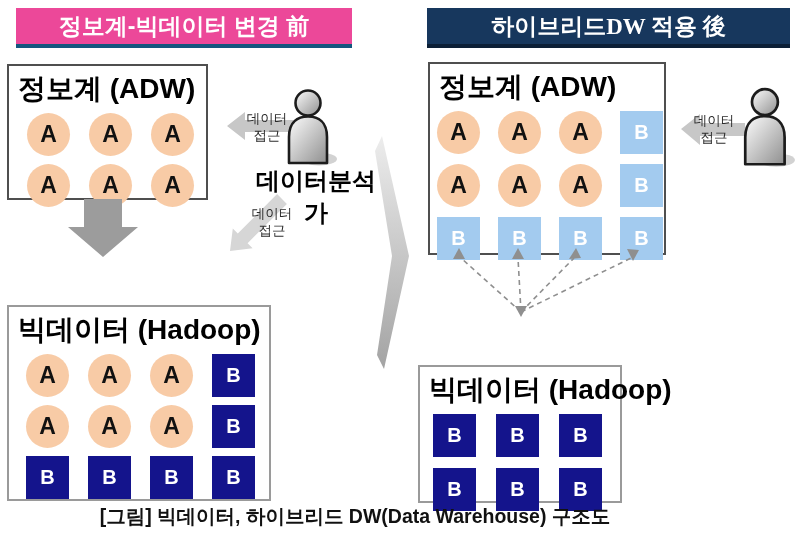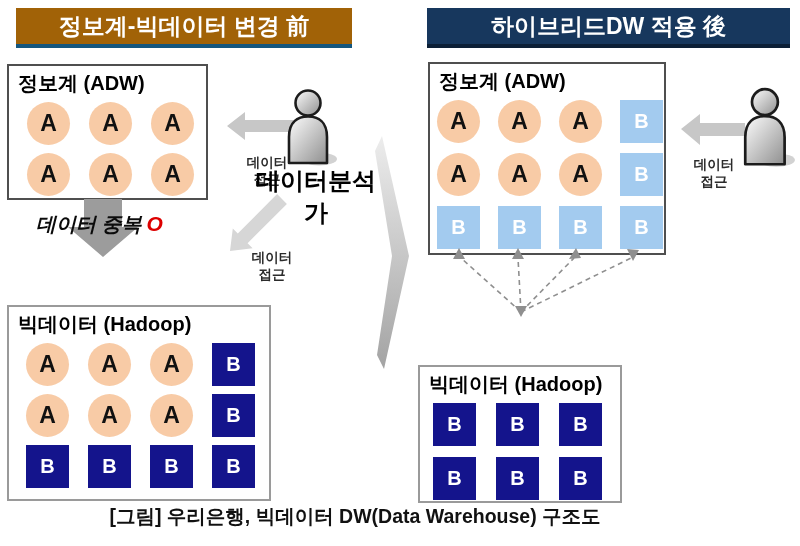--- a/index.html
+++ b/index.html
@@ -9,50 +9,50 @@
     font-family:"Liberation Sans","DejaVu Sans",sans-serif; overflow:hidden;
   }
   .abs { position:absolute; }
 
   
   .hdr {
     display:flex; align-items:center; justify-content:center;
     color:#ffffff; font-weight:bold; font-size:23px; letter-spacing:0px;
   }
   #hdr-before { left:16px; top:8px; width:336px; height:40px;
-    background:#a16207; border-bottom:4px solid #14567E; }
+    background:#ec4899; border-bottom:4px solid #14567E; }
   #hdr-after  { left:427px; top:8px; width:363px; height:40px;
-    background:#17375D; border-bottom:4px solid #0C1F36; }
+    background:#17375D; border-bottom:4px solid #0C1F36;font-family:Liberation Serif, serif; }
 
   
   .dbox { position:absolute; background:#fff; }
   .border-dark { border:2px solid #4f4f4f; }
   .border-gray { border:2px solid #9a9a9a;margin-top:47px; }
-  .box-label { font-weight:bold; font-size:20px; color:#000; padding:4px 12px 0 9px; white-space:nowrap; }
+  .box-label { font-weight:bold; font-size:28px; color:#000; padding:4px 12px 0 9px; white-space:nowrap; }
 
   
   .grid { margin-top:5px; }
   .grid-row { display:flex; gap:19px; margin-bottom:8px; }
   .gapc18 .grid-row { gap:18px; }
   .gapc20 .grid-row { gap:20px; }
   .gapr10 .grid-row { margin-bottom:10px; }
   .gapr11 .grid-row { margin-bottom:11px; }
   .pl18 { padding-left:18px; } .pl17 { padding-left:17px; }
   .pl7  { padding-left:7px; }  .pl13 { padding-left:13px; }
   .cell { width:43px; height:43px; display:flex; align-items:center;
     justify-content:center; font-weight:bold; flex:0 0 auto; }
   .cell-a { background:#F8CBA6; border-radius:50%; color:#111; font-size:23px; }
   .cell-b { color:#fff; font-size:20px; }
   .cell-b.navy  { background:#14148C; }
   .cell-b.light { background:#A3CBEF; }
 
   
   .access-text {
-    font-size:13.5px; font-weight:700; color:#2b2b2b; line-height:17px;
-    text-align:center; white-space:nowrap;margin-top:44px;
+    font-size:13.5px; font-weight:400; color:#2b2b2b; line-height:17px;
+    text-align:center; white-space:nowrap;
   }
   #dup-label { left:36px; top:211px; font-size:20px; font-weight:bold;
     font-style:italic; color:#0b0b0b; white-space:nowrap; z-index:5; }
   #dup-label .mark { color:#DD0000; padding-left:5px; font-size:21px; }
   #analyst-label { left:254px; top:165px; width:124px; text-align:center;
     font-size:24px; font-weight:bold; color:#000; }
   #caption { left:355px; top:503px; transform:translateX(-50%);
     font-size:19.5px; font-weight:600; color:#111; white-space:nowrap; }
 </style>
 </head>
@@ -88,23 +88,20 @@
           <div class="cell cell-a">A</div>
           <div class="cell cell-a">A</div>
           <div class="cell cell-a">A</div>
         </div>
       </div>
   </div>
 
   <svg class="abs" style="left:68px; top:199px;" width="70" height="58">
     <polygon points="16,0 54,0 54,28 70,28 35,58 0,28 16,28" fill="#9C9C9C"></polygon>
   </svg>
-  <div class="abs" id="dup-label">
-    <span>데이터 중복</span><span class="mark">O</span>
-  </div>
 
   <div class="dbox border-gray" style="left:7px; top:258px; width:264px; height:196px;">
     <div class="box-label">빅데이터 (Hadoop)</div>
     <div class="grid pl17">
         <div class="grid-row">
           <div class="cell cell-a">A</div>
           <div class="cell cell-a">A</div>
           <div class="cell cell-a">A</div>
           <div class="cell cell-b navy">B</div>
         </div>
@@ -212,14 +209,14 @@
           <div class="cell cell-b navy">B</div>
         </div>
         <div class="grid-row">
           <div class="cell cell-b navy">B</div>
           <div class="cell cell-b navy">B</div>
           <div class="cell cell-b navy">B</div>
         </div>
       </div>
   </div>
 
-  <div class="abs" id="caption">[그림] 우리은행, 빅데이터 DW(Data Warehouse) 구조도</div>
+  <div class="abs" id="caption">[그림] 빅데이터, 하이브리드 DW(Data Warehouse) 구조도</div>
 </div>
 
 </body></html>

